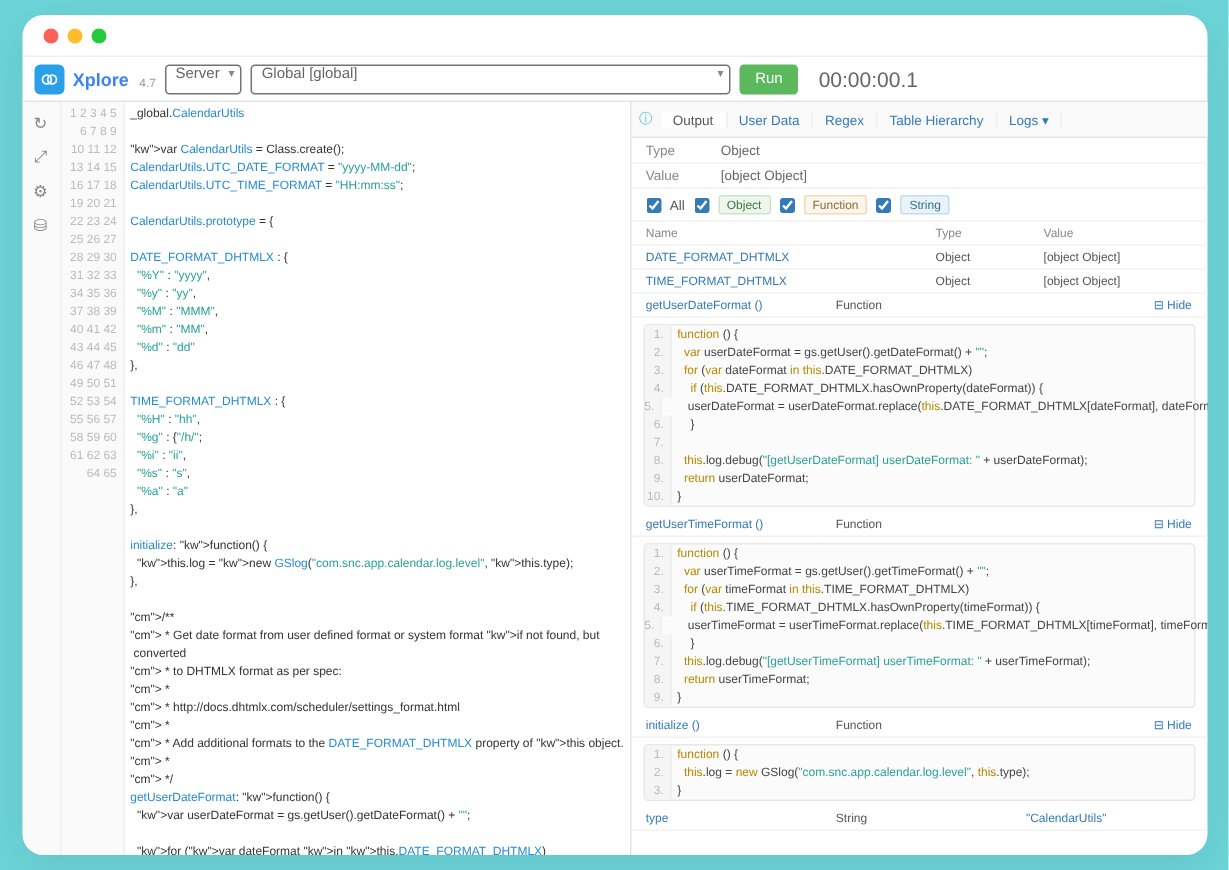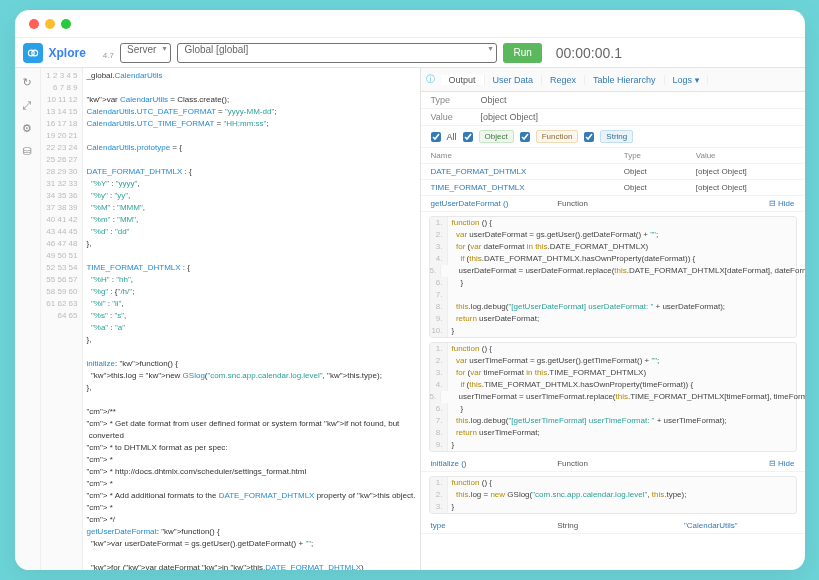--- a/index.html
+++ b/index.html
@@ -4,21 +4,21 @@
 <style>
 *{box-sizing:border-box;margin:0;padding:0;font-family:-apple-system,BlinkMacSystemFont,"Segoe UI",Helvetica,Arial,sans-serif}
 body{background:#6cd4d8;display:flex;align-items:center;justify-content:center;height:580px;width:819px;overflow:hidden}
 .frame{width:790px;height:560px;background:#fff;border-radius:14px;box-shadow:0 8px 30px rgba(0,0,0,.08);display:flex;flex-direction:column;overflow:hidden}
 .mac{height:28px;display:flex;align-items:center;gap:6px;padding-left:14px;border-bottom:1px solid #eee}
 .dot{width:10px;height:10px;border-radius:50%}
 .d1{background:#ff5f56}.d2{background:#ffbd2e}.d3{background:#27c93f}
 .toolbar{height:30px;display:flex;align-items:center;gap:6px;padding:0 8px;border-bottom:1px solid #e3e3e3;font-size:10px;color:#666}
 .logo{width:20px;height:20px;border-radius:4px;background:#2aa0e8;display:flex;align-items:center;justify-content:center;color:#fff}
 .brand{font-weight:600;color:#3b82f6;font-size:12px}
-.ver{font-size:8px;color:#999;margin-left:11px;align-self:flex-end;padding-bottom:7px}
+.ver{font-size:8px;color:#999;margin-left:1px;align-self:flex-end;padding-bottom:7px}
 .sel{border:1px solid #737373;border-radius:3px;height:20px;padding:0 14px 0 6px;font-size:10px;background:#fff;position:relative;display:flex;align-items:flex-start}
 .sel::after{content:"▾";position:absolute;right:4px;font-size:8px;color:#888}
 .wide{flex:1;max-width:320px}
 .run{background:#5cb85c;color:#fff;border:none;border-radius:3px;height:20px;padding:0 10px;font-size:10px;font-weight:400}
 .timer{font-size:14px;color:#666;margin-left:8px}
 .main{flex:1;display:flex;overflow:hidden}
 .sb{width:26px;background:#fafafa;border-right:1px solid #eee;display:flex;flex-direction:column;align-items:center;gap:10px;padding-top:8px;font-size:11px;color:#888}
 .sb .ic{cursor:pointer}
 .ed{flex:1;overflow:auto;font:9px/12px Menlo,Consolas,monospace;background:#fff;display:flex}
 .gut{background:#fafafa;color:#bbb;text-align:right;padding:2px 4px;font-size:8px;line-height:12px;user-select:none;border-right:1px solid #eee}
@@ -307,20 +307,29 @@
             </div>
             <div class="row">
               <div class="ln">9.</div>
               <div class="c">  <span class="kw">return</span> userDateFormat;</div>
             </div>
             <div class="row">
               <div class="ln">10.</div>
               <div class="c">}</div>
             </div>
           </div>
+          <table class="tbl">
+            <tbody>
+              <tr>
+                <td class="lnk" style="width:33%">getUserTimeFormat ()</td>
+                <td style="width:33%">Function</td>
+                <td style="text-align:right"><span class="hide">⊟ Hide</span></td>
+              </tr>
+            </tbody>
+          </table>
           <div class="fnblk">
             <div class="row">
               <div class="ln">1.</div>
               <div class="c"><span class="kw">function</span> () {</div>
             </div>
             <div class="row">
               <div class="ln">2.</div>
               <div class="c">  <span class="kw">var</span> userTimeFormat = gs.getUser().getTimeFormat() + <span class="str">""</span>;</div>
             </div>
             <div class="row">

